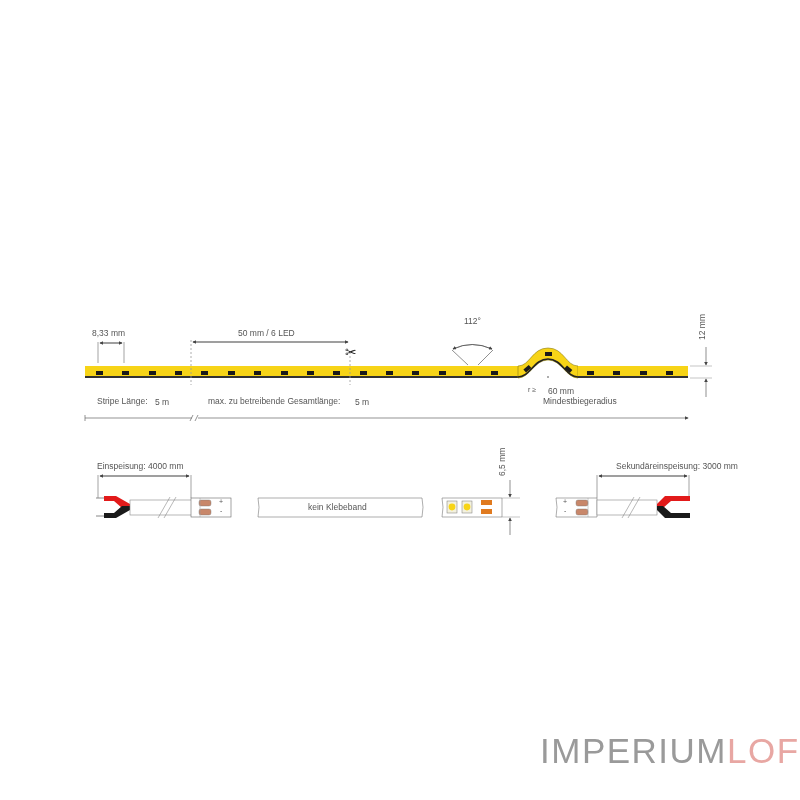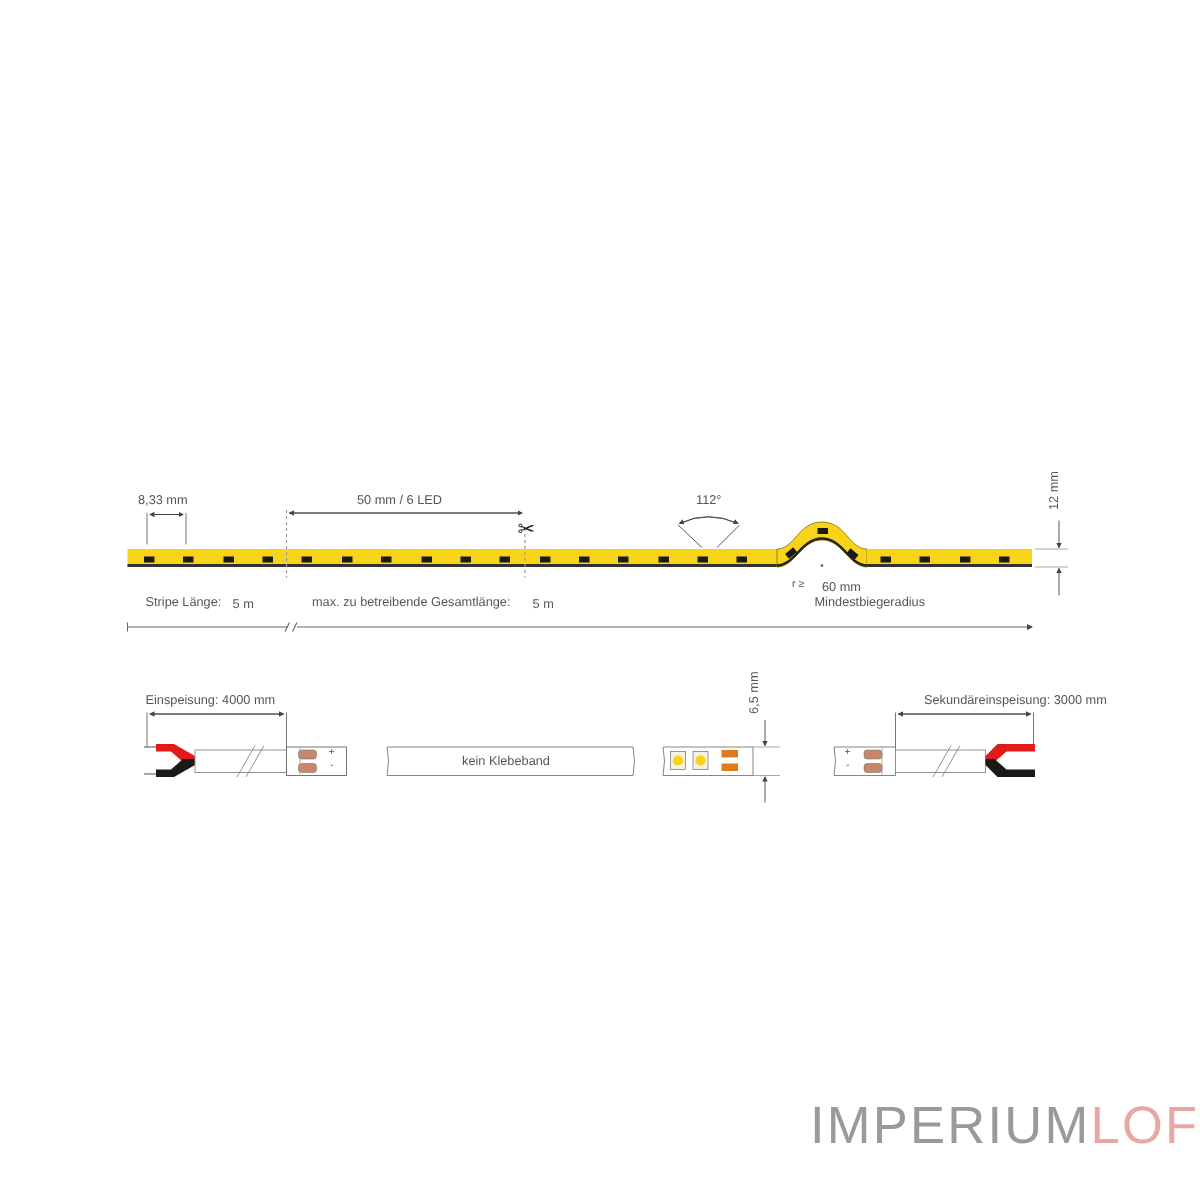--- a/index.html
+++ b/index.html
@@ -139,21 +139,21 @@
     <line x1="622" y1="518" x2="634" y2="497" stroke="#888" stroke-width="0.6"></line>
     <line x1="628" y1="518" x2="640" y2="497" stroke="#888" stroke-width="0.6"></line>
     <path d="M657,504 L665,496 L690,496 L690,501 L671,501 L663,508 L657,508 Z" fill="#e21a1a"></path>
     <path d="M657,510 L665,518 L690,518 L690,513 L671,513 L663,506 L657,506 Z" fill="#1a1a1a"></path>
   </g>
 </svg>
 
 <span class="lbl" style="left:92px;top:328px;">8,33 mm</span>
 <span class="lbl" style="left:238px;top:328px;text-align:right;">50 mm / 6 LED</span>
 <span class="lbl" style="left:345px;top:344px;font-size:14px;color:#222;">✂</span>
-<span class="lbl" style="left:464px;top:328px;">112°</span>
+<span class="lbl" style="left:464px;top:316px;">112°</span>
 <span class="vlbl" style="left:697px;top:340px;">12 mm</span>
 
 <span class="lbl" style="left:528px;top:386px;font-size:7px;">r ≥</span>
 <span class="lbl" style="left:548px;top:386px;">60 mm</span>
 <span class="lbl" style="left:543px;top:396px;">Mindestbiegeradius</span>
 
 <span class="lbl" style="left:97px;top:396px;">Stripe Länge:</span>
 <span class="lbl" style="left:155px;top:397px;">5 m</span>
 <span class="lbl" style="left:208px;top:396px;">max. zu betreibende Gesamtlänge:</span>
 <span class="lbl" style="left:355px;top:397px;">5 m</span>

